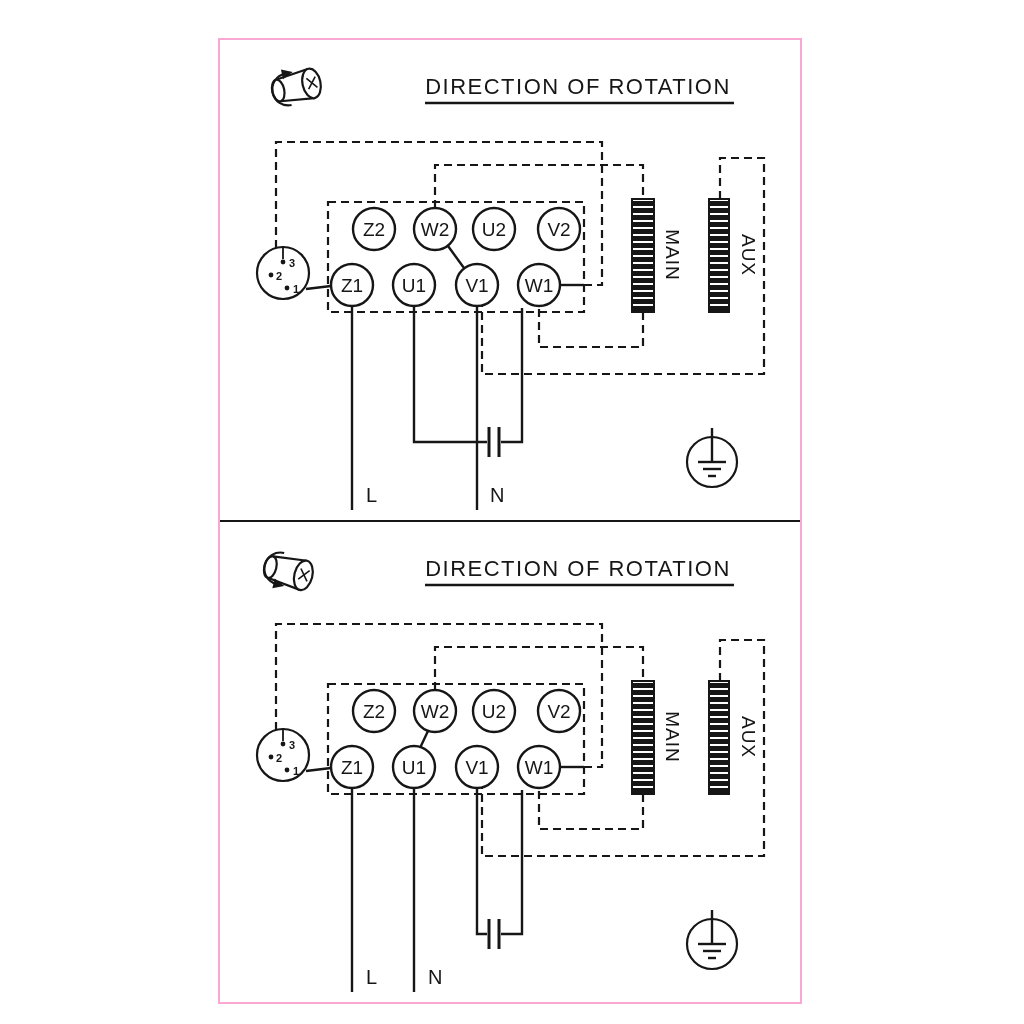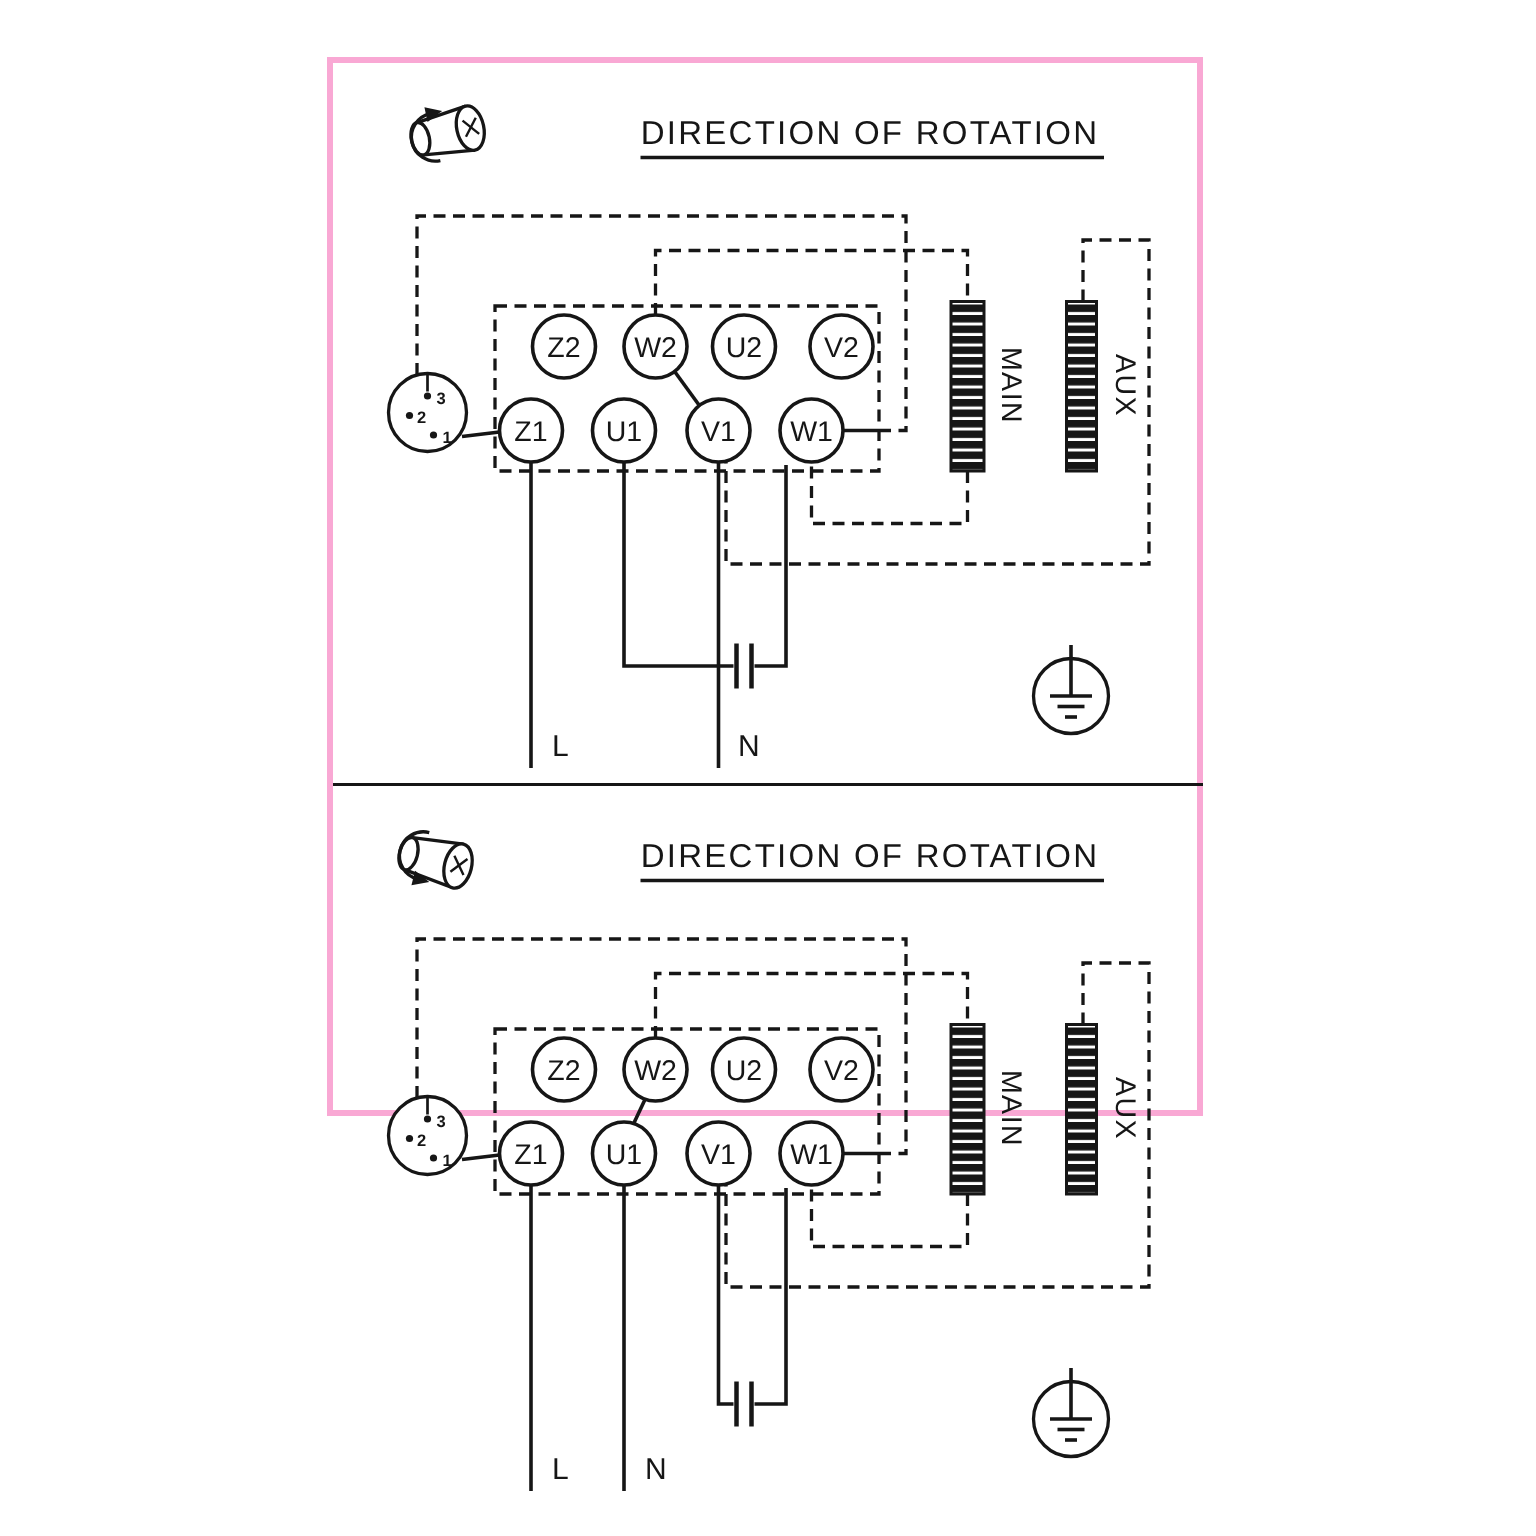--- a/index.html
+++ b/index.html
@@ -1,22 +1,22 @@
 <!DOCTYPE html>
 <html><head>
 <meta charset="utf-8">
 <style>
   html,body{margin:0;padding:0;}
   body{
     width:1024px;height:1024px;position:relative;background:#ffffff;
     font-family:"Liberation Sans","DejaVu Sans",sans-serif;
   }
   .frame{
-    position:absolute;left:218px;top:38px;width:584px;height:706px;
-    border:4px solid #f9a8d4;background:#fff;box-sizing:border-box;
+    position:absolute;left:218px;top:38px;width:584px;height:966px;
+    border:2px solid #f9a8d4;background:#fff;box-sizing:border-box;
   }
   svg{display:block;}
   .panel2{border-top:2px solid #161616;}
   .w{stroke:#161616;stroke-width:2.4;fill:none;}
   .dash{stroke:#161616;stroke-width:2.2;fill:none;stroke-dasharray:8 5;}
   .tc{fill:#fff;stroke:#161616;stroke-width:2.4;}
   text{fill:#161616;font-family:"Liberation Sans","DejaVu Sans",sans-serif;}
   .title{font-size:22px;letter-spacing:1.5px;text-anchor:middle;}
   .tl{font-size:19px;text-anchor:middle;}
   .coil-label{font-size:19px;letter-spacing:1px;text-anchor:middle;}

